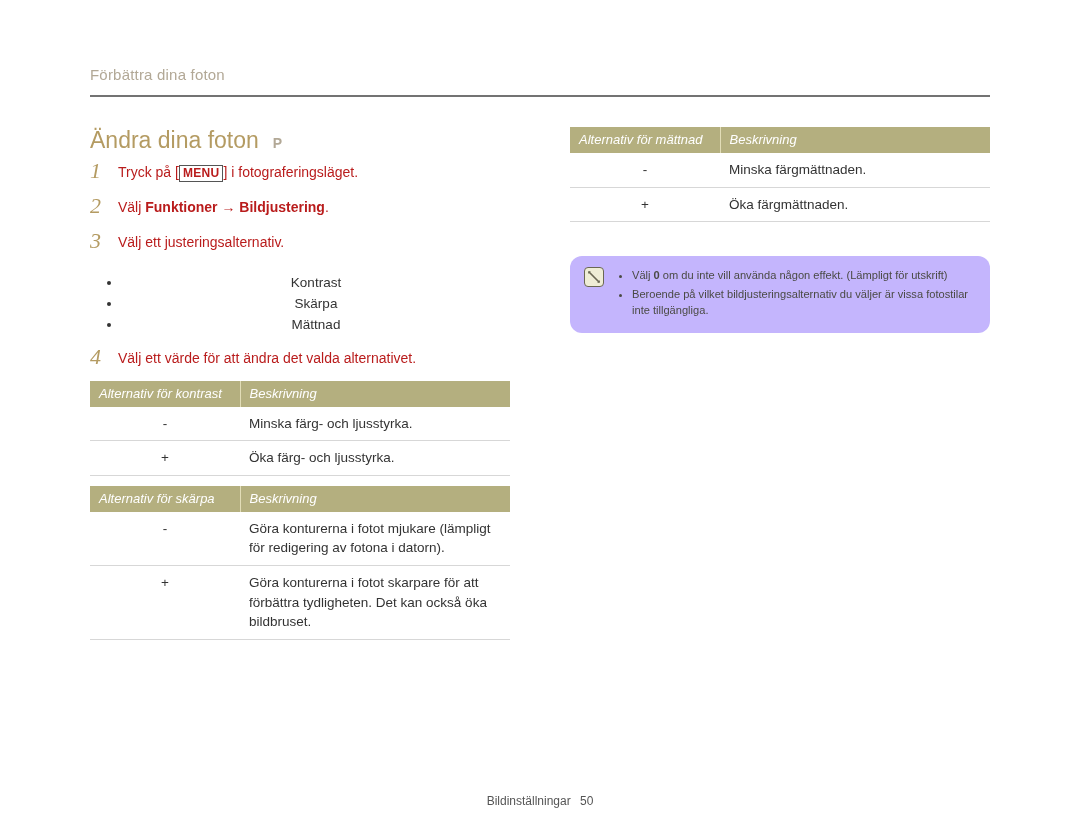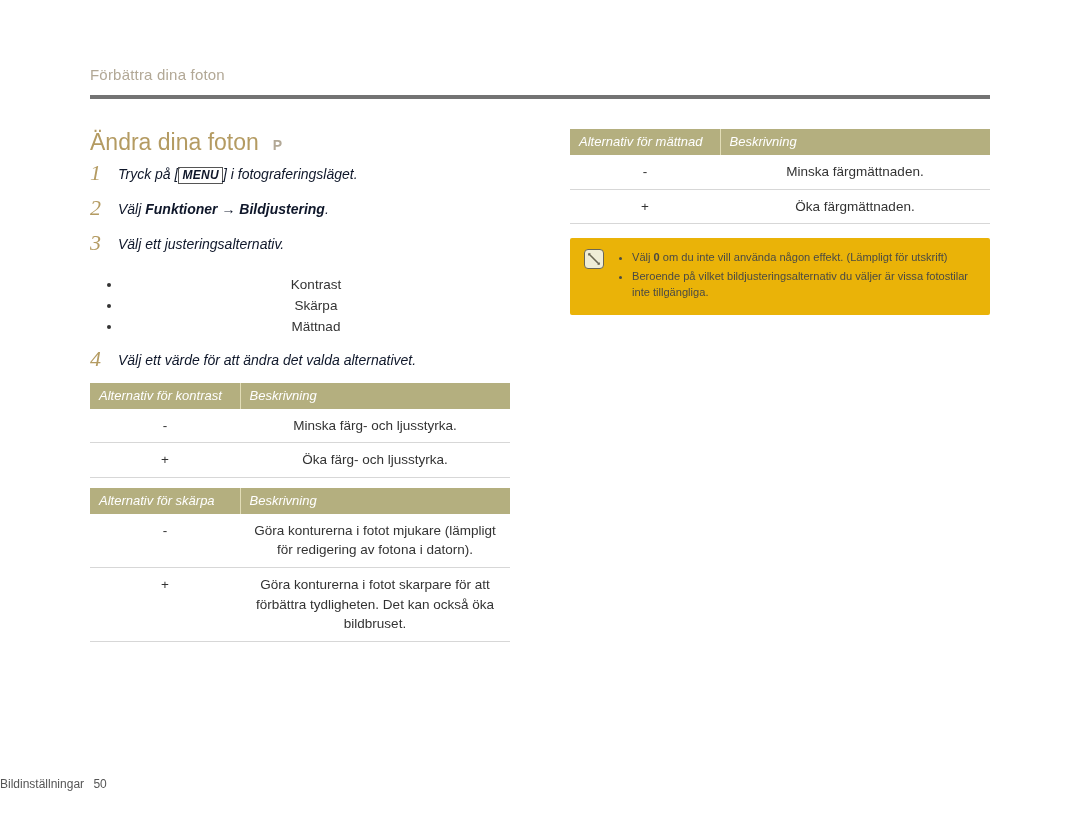--- a/index.html
+++ b/index.html
@@ -10,21 +10,21 @@
       background: #fff;
       color: #333;
       position: relative;
     }
     .page {
       padding: 66px 90px 0 90px;
     }
     .breadcrumb {
       font-size: 15px;
       color: #b2a896;
-      border-bottom: 4px solid #737373;
+      border-bottom: 2px solid #737373;
       padding-bottom: 12px;
       margin-bottom: 30px;
       font-weight: 300;
       letter-spacing: 0.2px;
     }
     .columns {
       display: flex;
       gap: 60px;
     }
     .col {
@@ -61,24 +61,23 @@
     .step-num {
       font-style: italic;
       font-family: Georgia, 'Times New Roman', serif;
       color: #b49b62;
       font-size: 22px;
       line-height: 1;
       min-width: 18px;
     }
     .step-body {
       font-size: 14px;
-      color: #0f172a;
+      color: #b91c1c;
       line-height: 1.5;
       padding-top: 2px;
-      font-style: italic;
     }
     .menu-label {
       font-family: Arial, sans-serif;
       font-weight: 700;
       font-size: 12px;
       border: 1px solid #555;
       padding: 0px 3px 1px 3px;
       letter-spacing: 0.3px;
       display: inline-block;
       line-height: 1.2;
@@ -113,36 +112,35 @@
       font-style: italic;
     }
     table.info th + th {
       border-left: 1px solid #e2ddb7;
     }
     table.info td {
       padding: 7px 9px;
       border-bottom: 1px solid #d7d7d7;
       vertical-align: top;
       line-height: 1.45;
-      text-align: center;
     }
     table.info td:first-child {
       text-align: center;
       width: 150px;
     }
     table.info tr:last-child td {
       border-bottom: 1px solid #d7d7d7;
     }
     .note-box {
       display: flex;
       gap: 12px;
-      background: #eab308;
+      background: #c4b5fd;
       padding: 11px 14px 12px 14px;
-      border-radius: 2px;
-      margin-top: 14px;
+      border-radius: 12px;
+      margin-top: 34px;
     }
     .note-icon {
       width: 20px;
       height: 20px;
       border: 1.5px solid #6a6754;
       border-radius: 4px;
       display: flex;
       align-items: center;
       justify-content: center;
       color: #6a6754;
@@ -158,22 +156,23 @@
       list-style: disc;
       padding-left: 16px;
       font-size: 11.1px;
       color: #4a4a44;
       line-height: 1.5;
     }
     .note-list li { margin-bottom: 2px; }
     .note-list .b { font-weight: 700; }
     .footer {
       position: absolute;
-      bottom: 24px;
+      bottom: 7px;
       width: 1080px;
+      text-align: center;
       font-size: 12px;
       color: #555;
     }
     .footer .pg { margin-left: 6px; }
   </style>
 </head>
 <body>
 
 <div class="page">
   <div class="breadcrumb">Förbättra dina foton</div>

